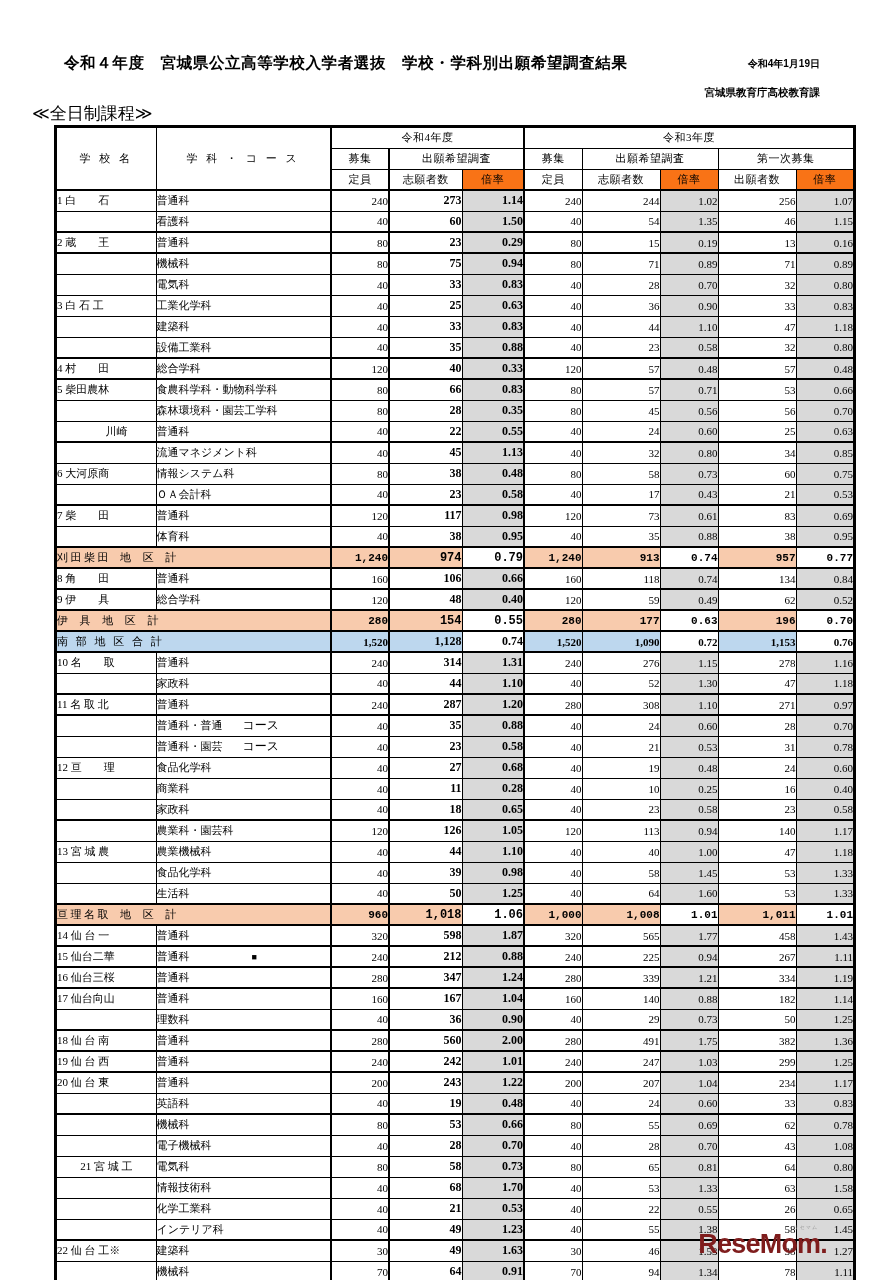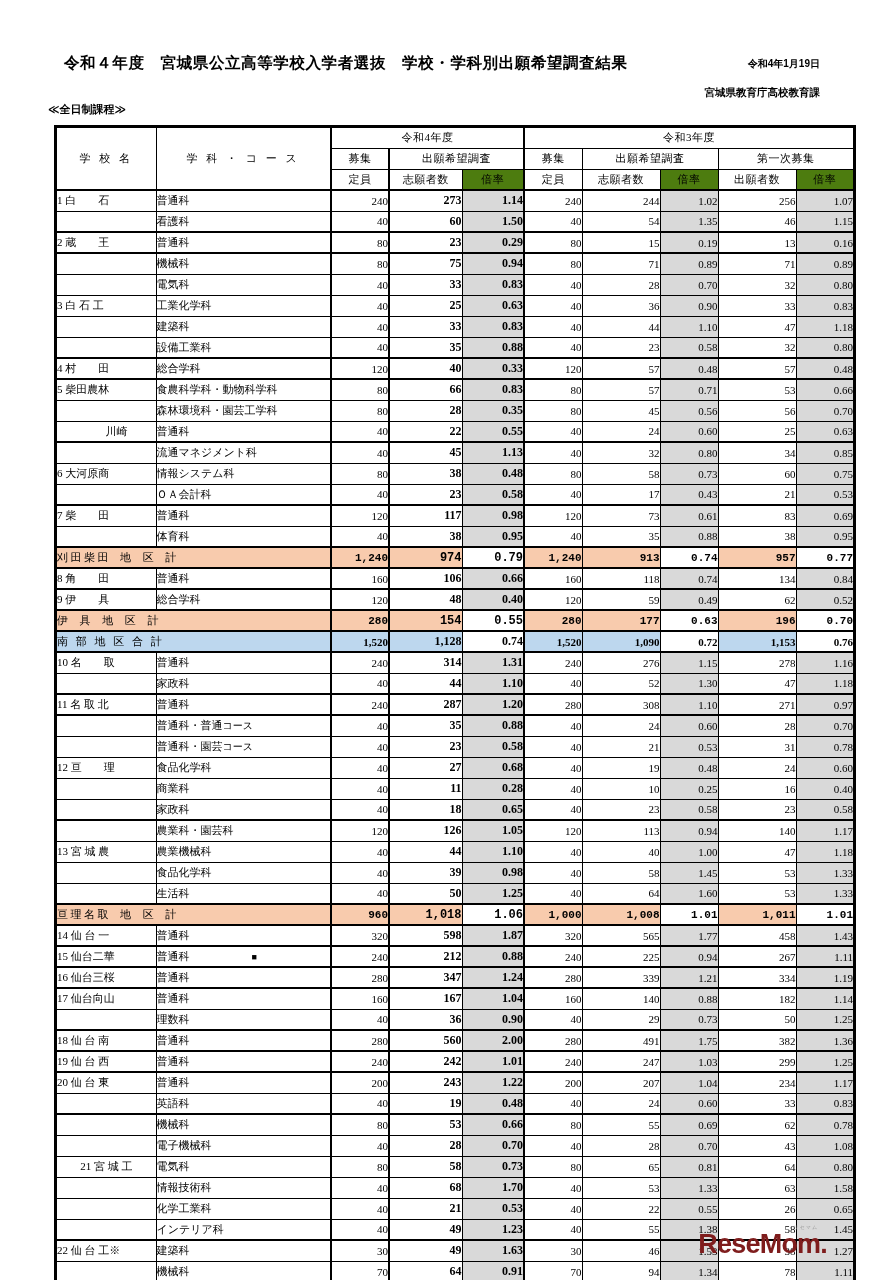--- a/index.html
+++ b/index.html
@@ -53,24 +53,24 @@
     position: absolute;
     right: 55px;
     top: 86px;
     font-size: 10.5px;
     font-weight: bold;
     white-space: nowrap;
     font-family: "Liberation Sans", "DejaVu Sans", sans-serif;
   }
   .course-type {
     position: absolute;
-    left: 48px;
+    left: 32px;
     top: 102px;
-    font-size: 11px;
-    font-weight: bold;
+    font-size: 17px;
+    font-weight: normal;
     white-space: nowrap;
     font-family: "Liberation Sans", "DejaVu Sans", sans-serif;
   }
 
   
   .table-wrap {
     position: absolute;
     left: 55px;
     top: 126px;
     width: 765px;
@@ -103,21 +103,21 @@
   
   .hdr {
     text-align: center;
     vertical-align: middle;
     font-size: 11px;
     letter-spacing: 0.5px;
   }
   .hdr-year { height: 17px; font-size: 10.5px; }
   .hdr-sub  { height: 18px; }
   .hdr-leaf { height: 18px; }
-  .hdr-shade { background: #4d7c0f; }
+  .hdr-shade { background: #f97316; }
   .hdr-bold { font-weight: bold; }
 
   .hdr-school, .hdr-dept {
     text-align: center;
     vertical-align: middle;
     letter-spacing: 3px;
     font-size: 11.5px;
   }
 
   
@@ -154,21 +154,21 @@
   .sub-label {
     text-align: left;
     padding-left: 14px;
     letter-spacing: 2.5px;
     font-size: 11.5px;
     font-weight: bold;
   }
   .row-sub .c-num, .row-total .c-num { font-weight: bold; }
   .row-sub .shade, .row-total .shade { background: inherit; }
 
-  .small-course { font-size: 10px; }
+  .small-course { font-size: 12px; padding-left: 20px; }
   .marker { font-size: 9px; }
 
   
   .logo {
     position: absolute;
     right: 48px;
     bottom: 22px;
     text-align: right;
     user-select: none;
   }

